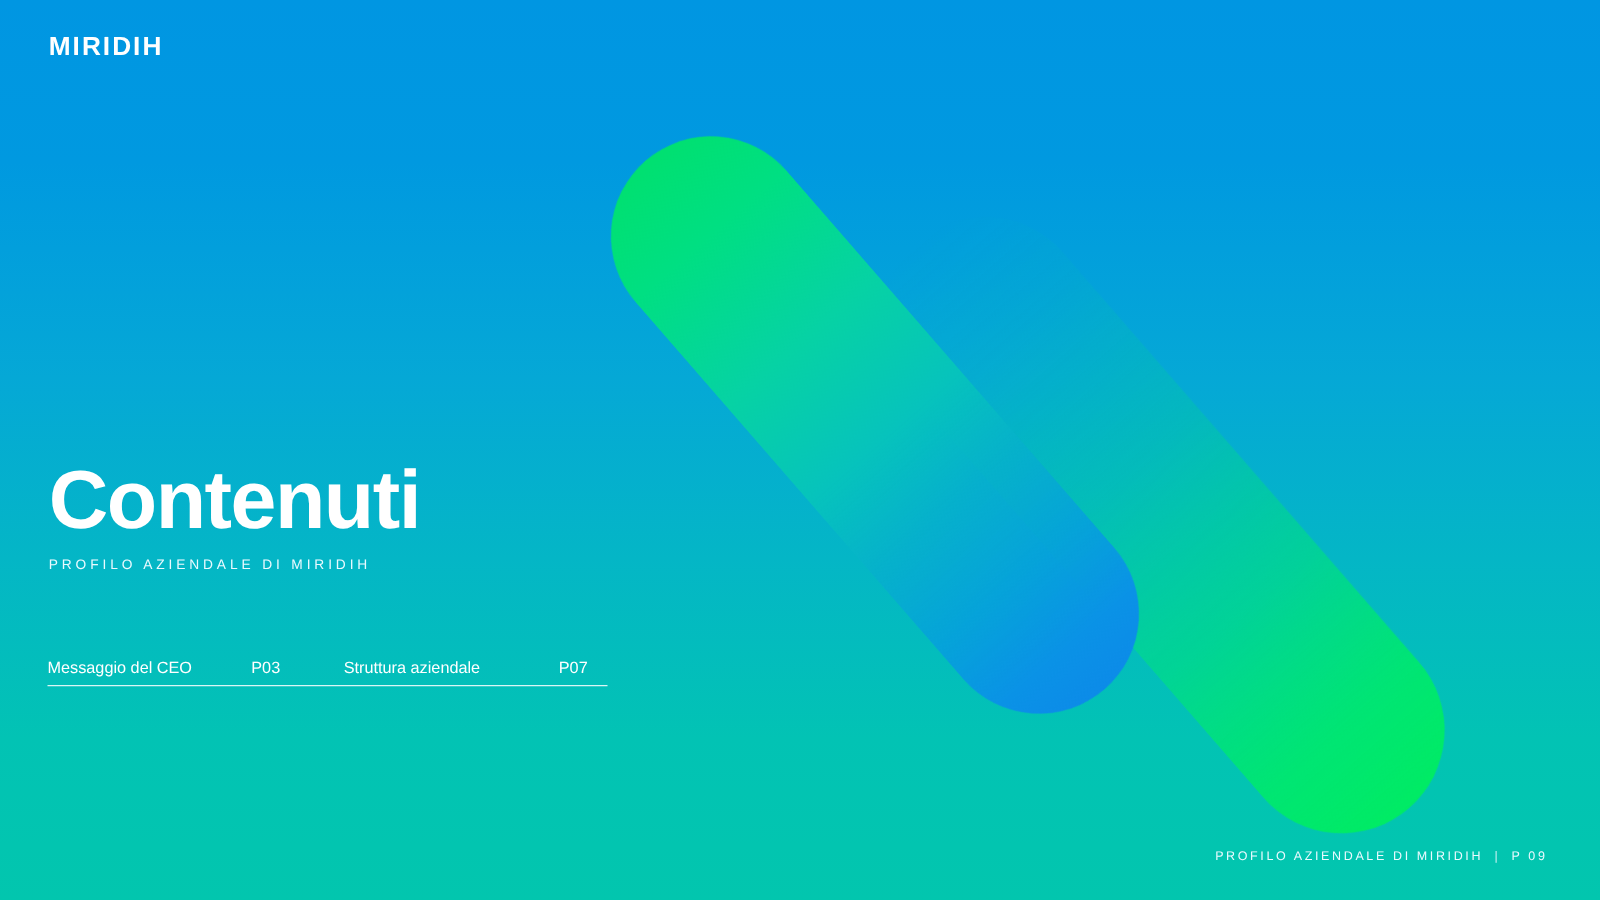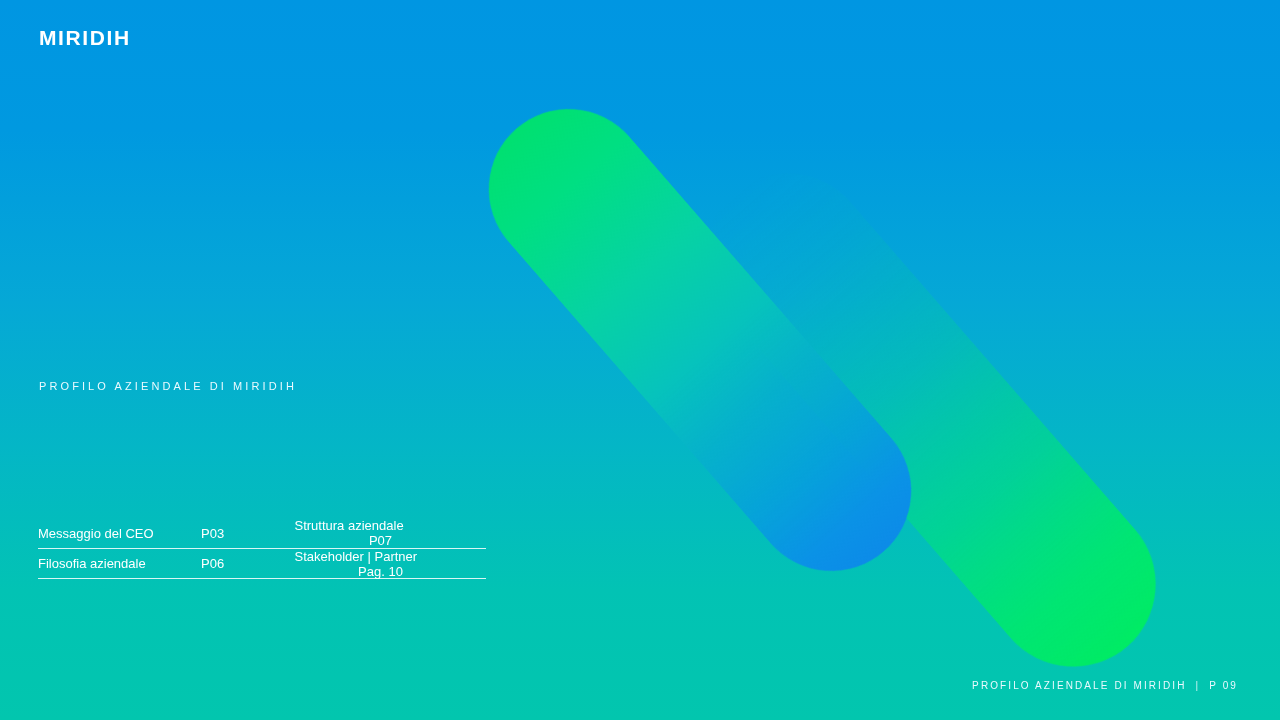--- a/index.html
+++ b/index.html
@@ -117,21 +117,21 @@
     align-items:center;
   }
   .toc-row + .toc-row{
     border-top:1px solid rgba(255,255,255,0.85);
   }
   .toc-col{
     display:flex;
     align-items:center;
   }
   .toc-col-left  { width:237px; }
-  .toc-col-right { width:211px;flex-direction:column; }
+  .toc-col-right { width:211px; }
 
   .toc-label{
     color:#ffffff;
     font-size:13px;
     font-weight:normal;
     white-space:nowrap;
   }
   .toc-col-left  .toc-label { width:163px; }
   .toc-col-right .toc-label { width:172px; }
 
@@ -162,48 +162,39 @@
 <div class="slide">
 
   <div class="deco-layer">
     <div class="capsule capsule-back"></div>
     <div class="capsule capsule-front"></div>
   </div>
 
   <div class="logo">MIRIDIH</div>
 
   <div class="title-block">
+    <div class="title">Contenuti</div>
     <div class="subtitle">PROFILO AZIENDALE DI MIRIDIH</div>
   </div>
 
   <div class="toc">
 
     <div class="toc-row">
       <div class="toc-col toc-col-left">
         <span class="toc-label">Messaggio del CEO</span>
         <span class="toc-page">P03</span>
       </div>
       <div class="toc-col toc-col-right">
         <span class="toc-label">Struttura aziendale</span>
         <span class="toc-page">P07</span>
       </div>
     </div>
 
 
 
-    <div class="toc-row">
-      <div class="toc-col toc-col-left">
-        <span class="toc-label">Filosofia aziendale</span>
-        <span class="toc-page">P06</span>
-      </div>
-      <div class="toc-col toc-col-right">
-        <span class="toc-label">Stakeholder | Partner</span>
-        <span class="toc-page">Pag. 10</span>
-      </div>
-    </div>
 
   </div>
 
   <div class="footer">
     <span>PROFILO AZIENDALE DI MIRIDIH</span>
     <span class="footer-sep">|</span>
     <span>P 09</span>
   </div>
 
 </div>

